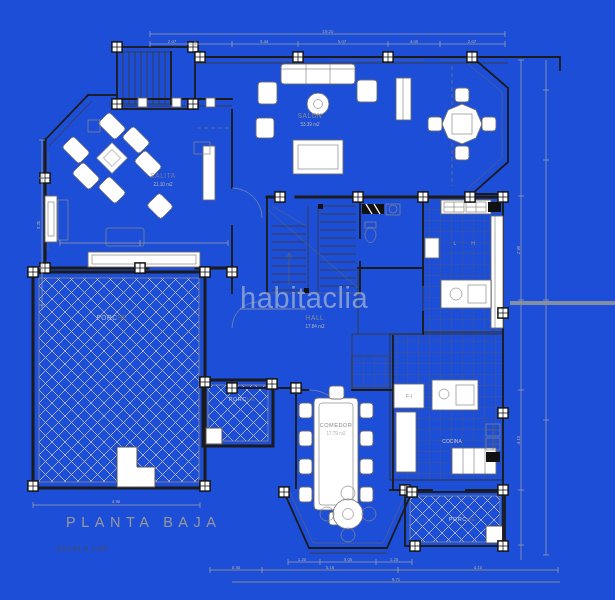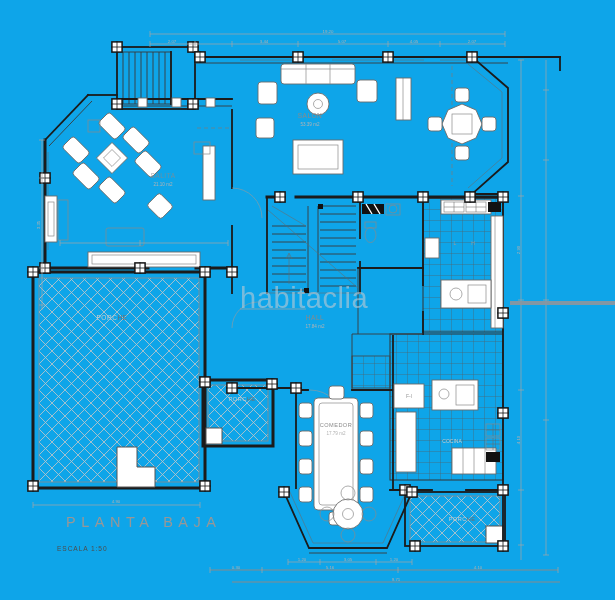--- a/index.html
+++ b/index.html
@@ -1,16 +1,16 @@
 <!DOCTYPE html>
 <html><head>
 <meta charset="utf-8">
 <style>
   html,body{margin:0;padding:0;background:#fff;}
-  .sheet{position:relative;width:615px;height:600px;background:#0ea5e9;overflow:hidden;
+  .sheet{position:relative;width:615px;height:600px;background:#1d4ed8;overflow:hidden;
          font-family:"Liberation Sans",sans-serif;}
   svg{position:absolute;left:0;top:0;}
   
   .lbl{fill:#8a8a8a;font-family:"Liberation Sans",sans-serif;font-size:6.5px;letter-spacing:.08em;text-anchor:middle;}
   .area{fill:#b3b3b3;font-family:"Liberation Sans",sans-serif;font-size:4.6px;text-anchor:middle;}
   .dimnum{fill:#b0b0b0;font-family:"Liberation Sans",sans-serif;font-size:4.4px;text-anchor:middle;}
   .tinylbl{fill:#9a9a9a;font-family:"Liberation Sans",sans-serif;font-size:5px;text-anchor:middle;}
   .faintlbl{fill:#cccccc;}
   .darklbl{fill:#6e6e6e;}
   .title-txt{fill:#979797;font-family:"Liberation Sans",sans-serif;font-size:14.5px;letter-spacing:.38em;}

